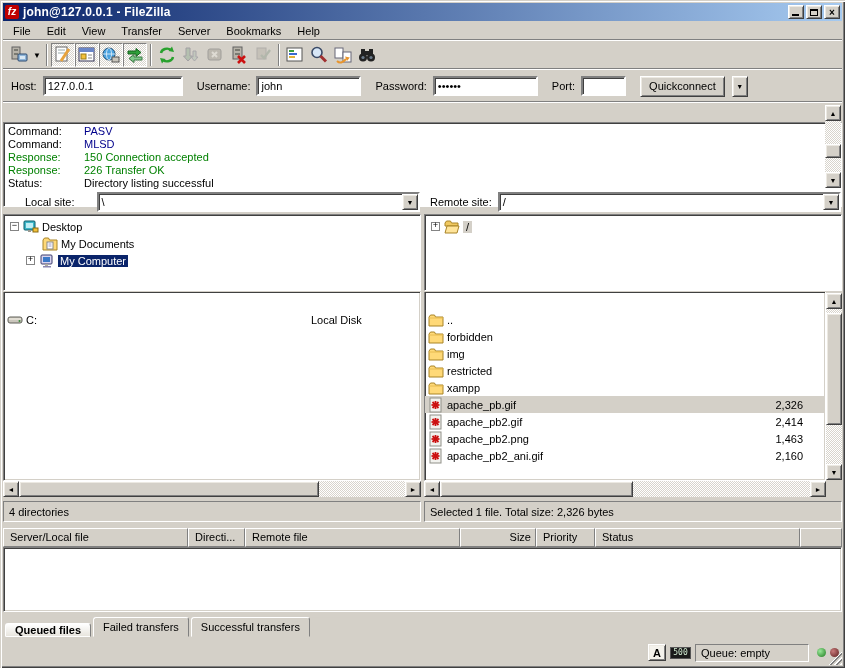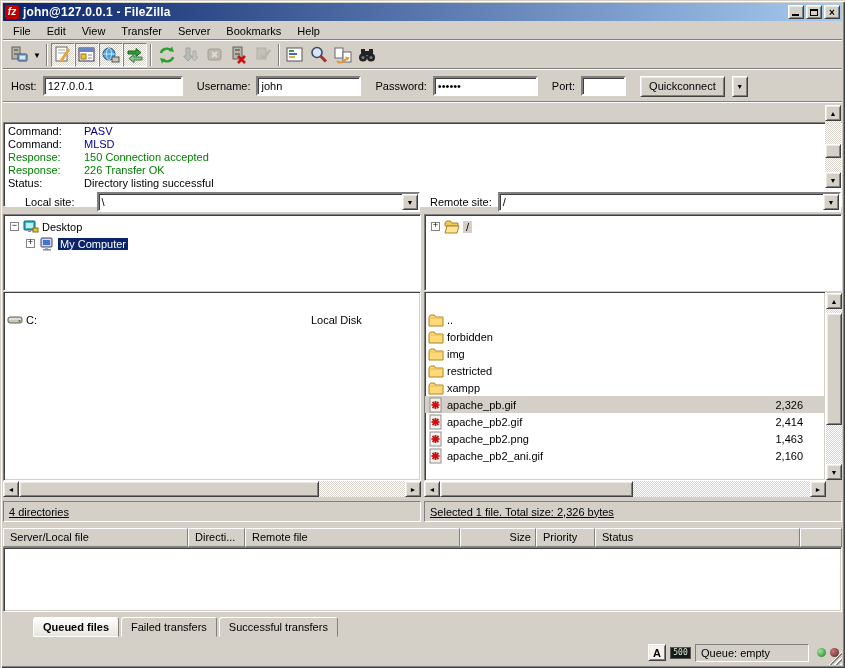--- a/index.html
+++ b/index.html
@@ -47,23 +47,23 @@
   .tselgray{background:#d4d0c8;padding:0 3px;}
   .hdrrow{display:flex;height:18px;}
   .hcell{background:#d4d0c8;border:1px solid;border-color:#fff #808080 #808080 #fff;padding:2px 4px 0 6px;white-space:nowrap;overflow:hidden;}
   .hsort{color:#b8b4aa;font-size:8px;margin-left:10px;}
   .listbody{background:#fff;overflow:hidden;}
   .frow{height:17px;display:flex;align-items:center;position:relative;white-space:nowrap;padding-left:3px;}
   .frow.sel{background:#d4d0c8;}
   .ficon{width:16px;height:16px;margin-right:3px;flex:none;}
   .rsize{position:absolute;right:22px;}
   .hsb{height:16px;background:repeating-conic-gradient(#fff 0 25%,#d8d4cc 0 50%) 0 0/2px 2px;display:flex;}
-  .statuspanel{height:21px;background:#d4d0c8;border:1px solid;border-color:#808080 #fff #fff #808080;display:flex;align-items:center;padding-left:5px;text-decoration:underline;}
+  .statuspanel{height:21px;background:#d4d0c8;border:1px solid;border-color:#808080 #fff #fff #808080;display:flex;align-items:center;padding-left:5px;}
   .tab{height:20px;display:flex;align-items:center;padding:0 9px;background:#d4d0c8;border:1px solid;border-color:#fff #808080 transparent #fff;border-radius:3px 3px 0 0;}
-  .tab.active{background:linear-gradient(#ffffff,#e8e5de);font-weight:bold;height:20px;margin-left:28px;}
+  .tab.active{background:linear-gradient(#ffffff,#e8e5de);font-weight:bold;height:14px;}
   .led{width:9px;height:9px;border-radius:50%;}
   .grip{position:absolute;right:3px;bottom:3px;width:14px;height:14px;
     background:linear-gradient(135deg,transparent 0 50%,#fff 0 57%,#808080 0 64%,transparent 0 71%,#fff 0 78%,#808080 0 85%,transparent 0 92%,#fff 0 99%);}
 </style>
 </head>
 <body>
 
 <div class="screen">
 
   <div class="abs titlebar">
@@ -265,20 +265,29 @@
     <div class="trow" style="padding-left:6px;">
       <span class="expander">−</span>
       <svg class="ticon" viewBox="0 0 16 16">
           <rect x="1" y="2" width="11" height="9" rx="1" fill="#3db6c8" stroke="#0d5a68"></rect>
           <rect x="3" y="4" width="7" height="5" fill="#bfeef5"></rect>
           <rect x="5" y="11" width="3" height="2" fill="#9a9a90"></rect>
           <rect x="10" y="9" width="5" height="4" fill="#f3c13a" stroke="#8a6a10"></rect>
         </svg>
       <span>Desktop</span>
     </div>
+    <div class="trow" style="padding-left:38px;">
+      <svg class="ticon" viewBox="0 0 16 16">
+          <path d="M1 4 l1.5-2 h4 l1 2 h7.5 v10 H1 z" fill="#ffd978" stroke="#a98427"></path>
+          <rect x="5" y="6" width="6" height="7" fill="#fff" stroke="#888"></rect>
+          <line x1="6.5" y1="8" x2="9.5" y2="8" stroke="#99c"></line>
+          <line x1="6.5" y1="10" x2="9.5" y2="10" stroke="#99c"></line>
+        </svg>
+      <span>My Documents</span>
+    </div>
     <div class="trow" style="padding-left:22px;">
       <span class="expander">+</span>
       <svg class="ticon" viewBox="0 0 16 16">
           <rect x="2" y="2" width="11" height="9" rx="1" fill="#d8d4f0" stroke="#3a3a6a"></rect>
           <rect x="4" y="4" width="7" height="5" fill="#3a78c8"></rect>
           <rect x="6" y="11" width="3" height="2" fill="#b0aca2"></rect>
           <rect x="4" y="13" width="8" height="1.5" fill="#8a86b0"></rect>
         </svg>
       <span class="tsel">My Computer</span>
     </div>

